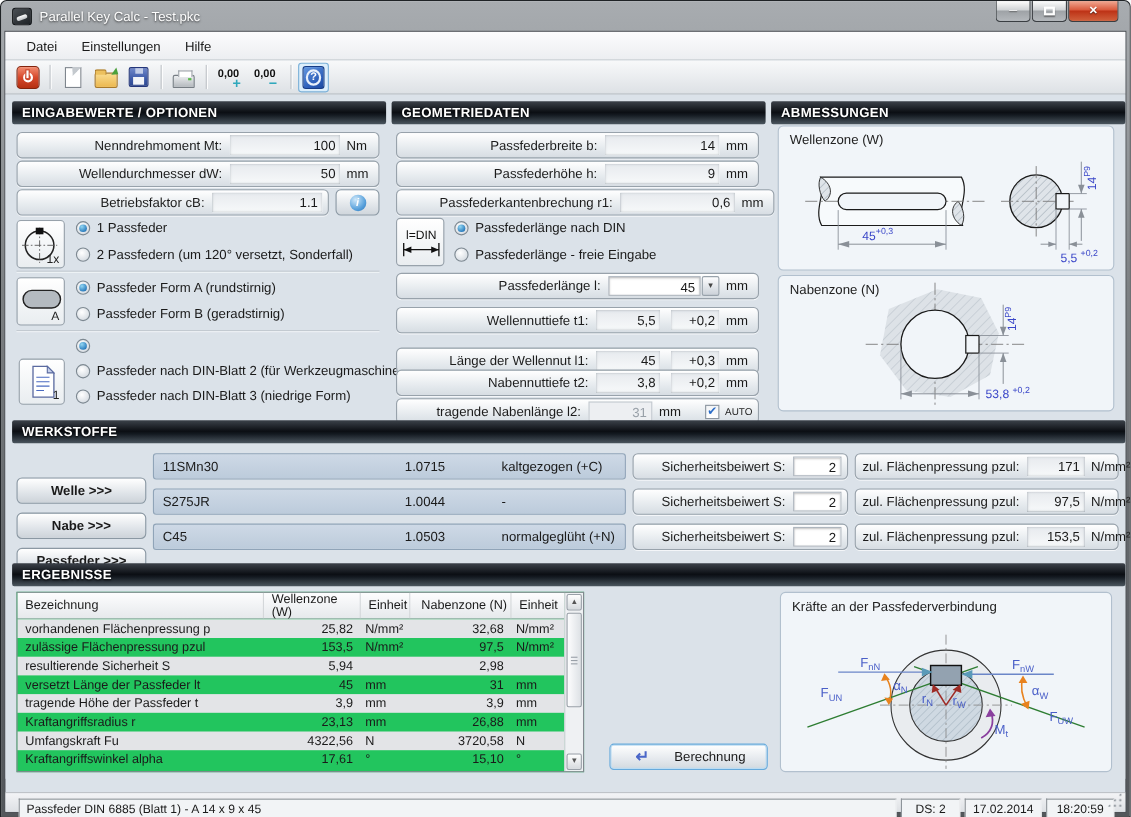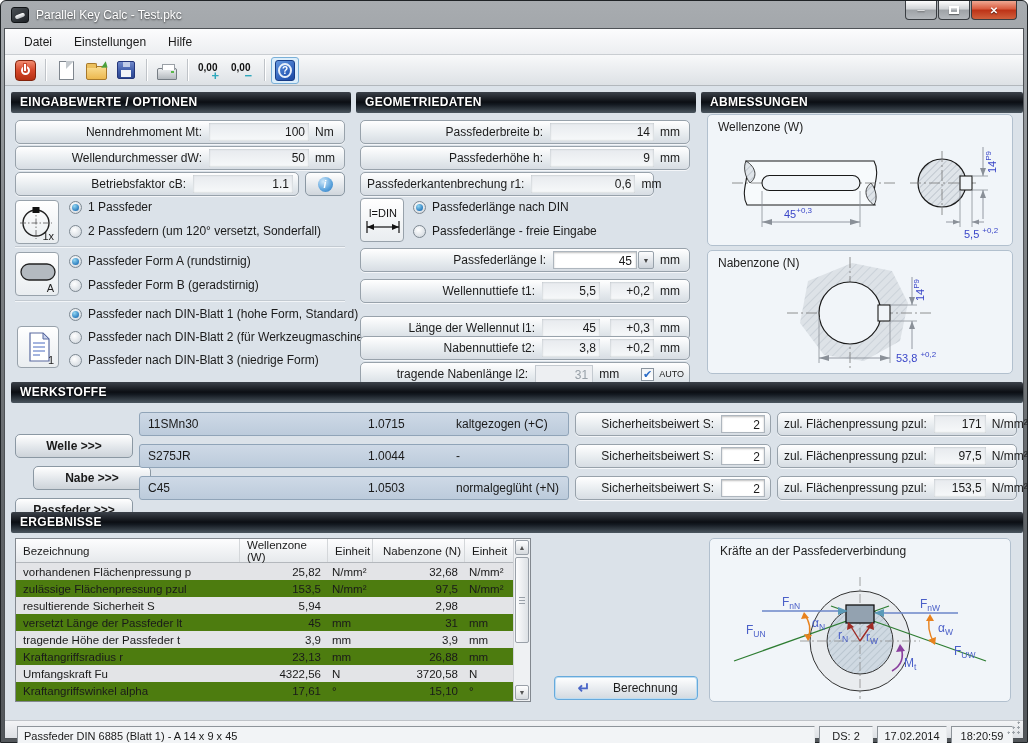--- a/index.html
+++ b/index.html
@@ -115,21 +115,21 @@
   .drawbox { position:absolute; background:#f1f5f9; border:1px solid #b2c0ce; border-radius:5px; }
   .dlabel { position:absolute; left:10px; top:5px; color:#222; }
 
   .matbtn { position:absolute; height:24px; text-align:center; padding-top:4px; font-weight:bold;
     border:1px solid #8b98a3; border-radius:5px;
     background:linear-gradient(180deg,#fff,#dde2e7 65%,#cdd3d9);margin-top:22px; }
   .matbox { position:absolute; height:24px; display:flex; align-items:center; border-radius:3px;
     background:linear-gradient(180deg,#ced9e6,#bccbdb); border:1px solid #90a4b8; }
   .mname { width:228px; padding-left:8px; } .mnum { width:88px; } .mtreat { flex:1; }
 
-  .rtable { position:absolute; background:#4d7c0f; border:1px solid #82888f; }
+  .rtable { position:absolute; background:#22c55e; border:1px solid #82888f; }
   .thead { display:flex; height:24px; align-items:stretch; border-bottom:1px solid #b4b8bd;
     background:linear-gradient(180deg,#fdfdfe,#e6e9ec); }
   .hc { display:flex; align-items:center; padding-left:7px; font-size:11.5px; border-right:1px solid #d4d7da; }
   .rows { position:absolute; left:0; right:17px; top:24px; bottom:0; }
   .trow { display:flex; height:17px; align-items:center; font-size:11.5px; }
   .trow.odd { background:#e3e4e7; }
   .cn { flex:1; padding-left:7px; white-space:nowrap; overflow:hidden; }
   .cv { width:88px; text-align:right; padding-right:7px; } .cu { width:45px; padding-left:4px; }
   .cv2 { width:92px; text-align:right; padding-right:7px; } .cu2 { width:48px; padding-left:4px; }
   .vscroll { position:absolute; top:0; right:0; bottom:0; width:17px; background:#eff1f3; border-left:1px solid #cfd2d6; }
@@ -277,21 +277,20 @@
       </div>
       <div class="radio-row" style="left:64px;top:166px">
         <span class="radio checked"></span>
         <span class="rlabel">Passfeder Form A (rundstirnig)</span>
       </div>
 
       <div class="sepline" style="left:10px;top:214px;width:330px"></div>
 
       <div class="radio-row" style="left:64px;top:219px">
         <span class="radio checked"></span>
-        <span class="rlabel">Passfeder nach DIN-Blatt 1 (hohe Form, Standard)</span>
       </div>
       <div class="radio-row" style="left:64px;top:242px">
         <span class="radio"></span>
         <span class="rlabel">Passfeder nach DIN-Blatt 2 (für Werkzeugmaschinen)</span>
       </div>
       <div class="radio-row" style="left:64px;top:265px">
         <span class="radio"></span>
         <span class="rlabel">Passfeder nach DIN-Blatt 3 (niedrige Form)</span>
       </div>
       <div class="iconbox" style="left:12px;top:240px;width:42px;height:42px">
@@ -311,21 +310,21 @@
       <div class="frow" style="left:355px;top:34px;width:330px">
         <span class="flabel">Passfederbreite b:</span>
         <span class="vbox" style="width:104px">14</span>
         <span class="funit">mm</span>
       </div>
       <div class="frow" style="left:355px;top:60px;width:330px">
         <span class="flabel">Passfederhöhe h:</span>
         <span class="vbox" style="width:104px">9</span>
         <span class="funit">mm</span>
       </div>
-      <div class="frow" style="left:355px;top:86px;width:294px">
+      <div class="frow" style="left:355px;top:86px;width:344px">
         <span class="flabel">Passfederkantenbrechung r1:</span>
         <span class="vbox" style="width:104px">0,6</span>
         <span class="funit">mm</span>
       </div>
 
       <div class="iconbox" style="left:355px;top:112px">
         <svg class="idrawing" width="40" height="40" viewBox="0 0 40 40">
           <text x="20" y="16" text-anchor="middle" font-size="11" fill="#111" font-family="Liberation Sans,sans-serif">l=DIN</text>
           <line x1="4" y1="26" x2="36" y2="26" stroke="#111" stroke-width="1.2"></line>
           <line x1="4" y1="20" x2="4" y2="32" stroke="#111" stroke-width="1.2"></line>
@@ -462,21 +461,21 @@
       <div class="frow" style="left:570px;top:326px;width:196px">
         <span class="flabel">Sicherheitsbeiwert S:</span>
         <span class="vbox edit" style="width:44px">2</span>
       </div>
       <div class="frow" style="left:772px;top:326px;width:240px">
         <span class="flabel">zul. Flächenpressung pzul:</span>
         <span class="vbox" style="width:52px">171</span>
         <span class="funit" style="width:46px">N/mm²</span>
       </div>
 
-      <div class="matbtn" style="left:28px;top:358px;width:118px">Nabe &gt;&gt;&gt;</div>
+      <div class="matbtn" style="left:10px;top:358px;width:118px">Nabe &gt;&gt;&gt;</div>
       <div class="matbox" style="left:134px;top:358px;width:430px">
         <span class="mname">S275JR</span>
         <span class="mnum">1.0044</span>
         <span class="mtreat">-</span>
       </div>
       <div class="frow" style="left:570px;top:358px;width:196px">
         <span class="flabel">Sicherheitsbeiwert S:</span>
         <span class="vbox edit" style="width:44px">2</span>
       </div>
       <div class="frow" style="left:772px;top:358px;width:240px">

